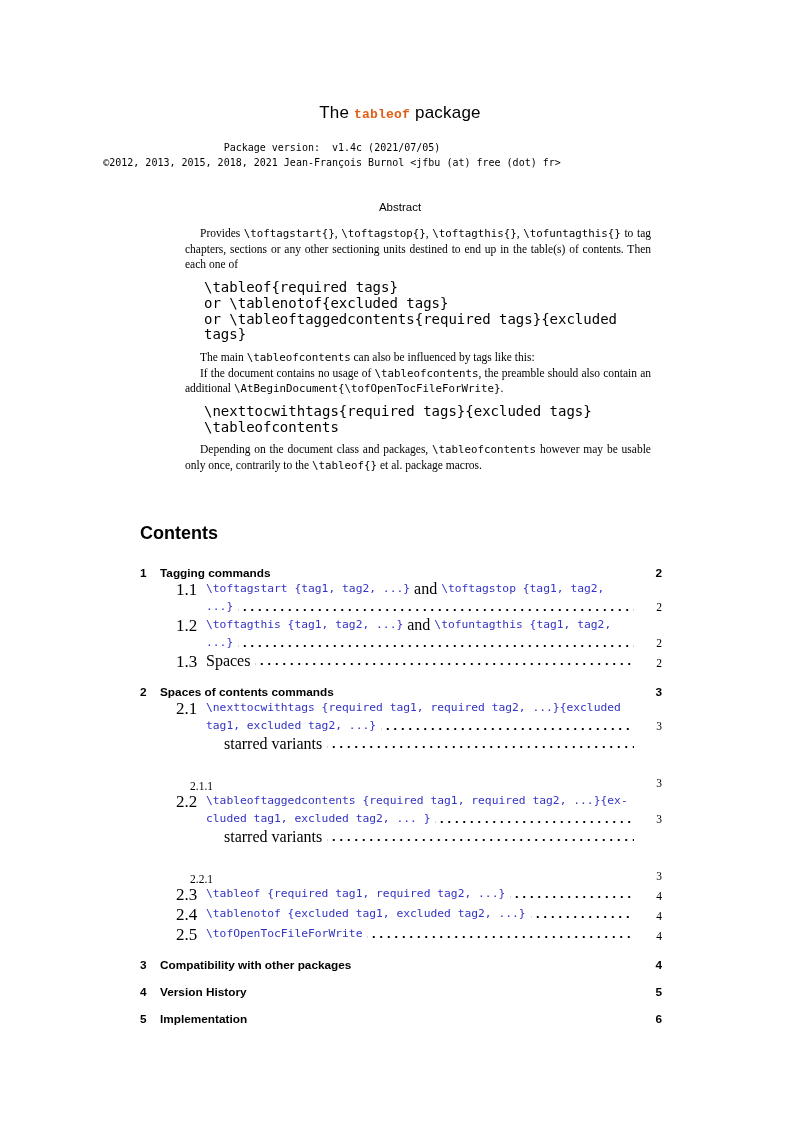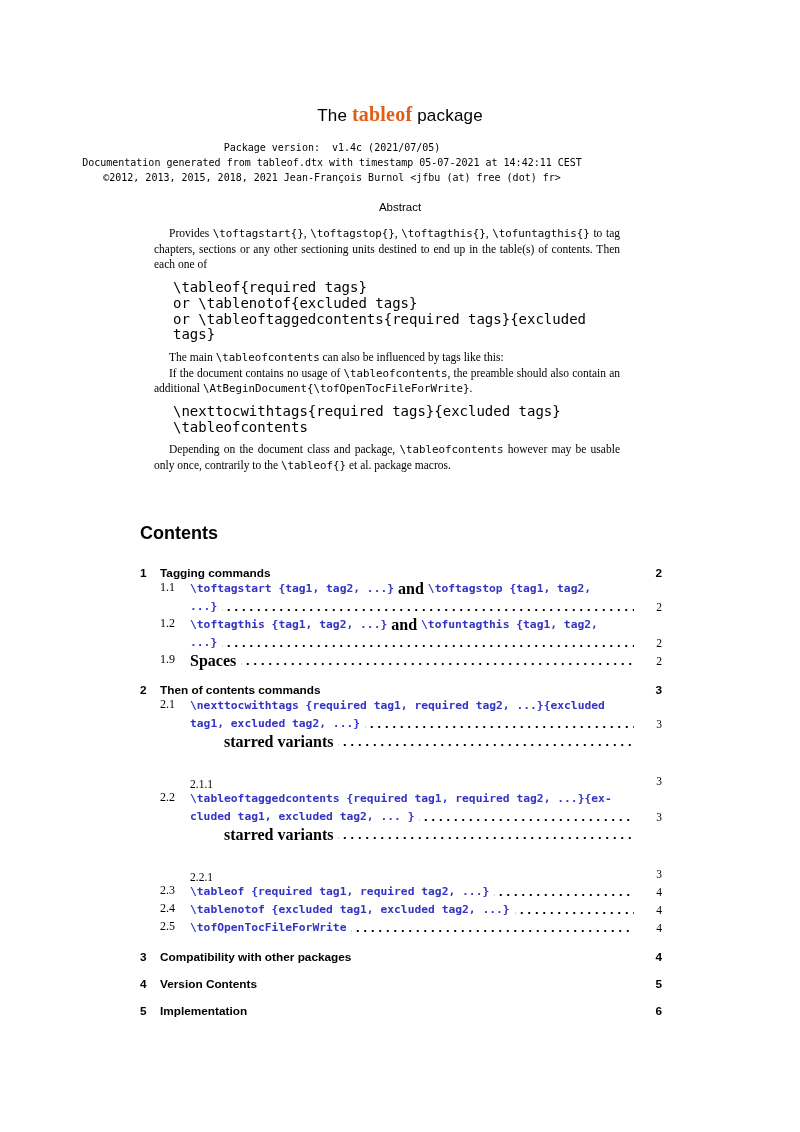--- a/index.html
+++ b/index.html
@@ -19,23 +19,23 @@
 
   
   #doc-title {
     top: 103px; left: 0; width: 800px;
     text-align: center;
     font-family: "Liberation Sans", sans-serif;
     font-size: 17px;
     letter-spacing: 0.2px;
   }
   #doc-title .pkgname {
-    font-family: Liberation Serif, serif;
+    font-family: Liberation Mono, monospace;
     font-weight: bold;
-    font-size: 20px;
+    font-size: 13px;
     color: #e05e16;
   }
 
   
   #doc-meta {
     top: 140px; left: 0; width: 664px;
     text-align: center;
     font-family: "DejaVu Sans Mono", monospace;
     font-size: 10px;
     line-height: 15px;
@@ -44,21 +44,21 @@
 
   
   #abstract-heading {
     top: 201px; left: 0; width: 800px;
     text-align: center;
     font-family: "Liberation Sans", sans-serif;
     font-weight: normal;
     font-size: 11.5px;
   }
   #abstract-body {
-    top: 226px; left: 154px; width: 466px;
+    top: 226px; left: 185px; width: 466px;
     font-size: 11.5px;
     line-height: 15.7px;
     text-align: justify;
   }
   #abstract-body p.par { margin: 0; }
   #abstract-body p.par.indent { text-indent: 15px; }
   #abstract-body .tt {
     font-family: "DejaVu Sans Mono", monospace;
     font-size: 10.8px;
   }
@@ -87,24 +87,24 @@
   .toc-row.section {
     margin-top: 13px;
     font-family: "Liberation Sans", sans-serif;
     font-weight: bold;
     font-size: 11.8px;
     line-height: 14px;
   }
   .toc-row.section .num { width: 20px; }
   .toc-row.section .spacer { flex: 1; }
   .toc-row .num { flex: none; align-self: flex-start; }
-  .toc-row.sub .num { margin-left: 20px; width: 30px; font-size: 12px; }
+  .toc-row.sub .num { margin-left: 36px; width: 30px; font-size: 17px; }
   .toc-row.subsub .num { margin-left: 50px; width: 34px; font-size: 11.5px; margin-top: 45px; }
   .toc-body { flex: 1; min-width: 0; }
-  .toc-line { display: flex; align-items: flex-start; line-height: 18px; font-weight: bold; }
+  .toc-line { display: flex; align-items: flex-start; line-height: 18px; }
   .toc-line .rm { font-size: 16px; white-space: pre; }
   .toc-line .tt {
     font-family: "DejaVu Sans Mono", monospace;
     font-size: 11.3px;
     color: #3333c4;
     white-space: pre;
   }
   .leader {
     flex: 1;
     align-self: stretch;
@@ -131,39 +131,38 @@
 </style>
 </head>
 <body>
 
 <div id="doc-title" class="abs">
   <span>The </span><span class="pkgname">tableof</span><span> package</span>
 </div>
 
 <div id="doc-meta" class="abs">
   <div class="meta-line">Package version:  v1.4c (2021/07/05)</div>
-  <div class="meta-line">Documentation generated from tableof.dtx with timestamp 05-07-2021 at 14:42:11 CEST</div>
   <div class="meta-line">©2012, 2013, 2015, 2018, 2021 Jean-François Burnol &lt;jfbu (at) free (dot) fr&gt;</div>
 </div>
 
 <div id="abstract-heading" class="abs">Abstract</div>
 <div id="abstract-body" class="abs">
     <p class="par indent"><span class="rm">Provides </span><span class="tt">\toftagstart{}</span><span class="rm">, </span><span class="tt">\toftagstop{}</span><span class="rm">, </span><span class="tt">\toftagthis{}</span><span class="rm">, </span><span class="tt">\tofuntagthis{}</span><span class="rm"> to tag chapters, sections or any other sectioning units destined to end up in the table(s) of contents. Then each one of</span></p>
     <div class="codeblock">
       <div class="codeline">\tableof{required tags}</div>
       <div class="codeline">or \tablenotof{excluded tags}</div>
       <div class="codeline">or \tableoftaggedcontents{required tags}{excluded tags}</div>
     </div>
     <p class="par indent"><span class="rm">The main </span><span class="tt">\tableofcontents</span><span class="rm"> can also be influenced by tags like this:</span></p>
     <p class="par indent"><span class="rm">If the document contains no usage of </span><span class="tt">\tableofcontents</span><span class="rm">, the preamble should also contain an additional </span><span class="tt">\AtBeginDocument{\tofOpenTocFileForWrite}</span><span class="rm">.</span></p>
     <div class="codeblock">
       <div class="codeline">\nexttocwithtags{required tags}{excluded tags}</div>
       <div class="codeline">\tableofcontents</div>
     </div>
-    <p class="par indent"><span class="rm">Depending on the document class and package, </span><span class="tt">\tableofcontents</span><span class="rm"> however may be usable only once, contrarily to the </span><span class="tt">\tableof{}</span><span class="rm"> et al. package macros.</span></p>
+    <p class="par indent"><span class="rm">Depending on the document class and packages, </span><span class="tt">\tableofcontents</span><span class="rm"> however may be usable only once, contrarily to the </span><span class="tt">\tableof{}</span><span class="rm"> et al. package macros.</span></p>
   </div>
 
 <div id="contents-heading" class="abs">Contents</div>
 <div id="toc" class="abs">
     <div class="toc-row section">
       <span class="num">1</span>
       <span class="title">Tagging commands</span>
       <span class="spacer"></span>
       <span class="page">2</span>
     </div>
@@ -191,32 +190,32 @@
           <span class="tt">\tofuntagthis {tag1, tag2,</span>
         </div>
         <div class="toc-line">
           <span class="tt">...}</span>
           <span class="leader"></span>
         </div>
       </div>
       <span class="page">2</span>
     </div>
     <div class="toc-row sub">
-      <span class="num">1.9</span>
+      <span class="num">1.3</span>
       <div class="toc-body">
         <div class="toc-line">
           <span class="rm">Spaces</span>
           <span class="leader"></span>
         </div>
       </div>
       <span class="page">2</span>
     </div>
     <div class="toc-row section">
       <span class="num">2</span>
-      <span class="title">Then of contents commands</span>
+      <span class="title">Spaces of contents commands</span>
       <span class="spacer"></span>
       <span class="page">3</span>
     </div>
     <div class="toc-row sub">
       <span class="num">2.1</span>
       <div class="toc-body">
         <div class="toc-line">
           <span class="tt">\nexttocwithtags {required tag1, required tag2, ...}{excluded</span>
         </div>
         <div class="toc-line">
@@ -290,21 +289,21 @@
       <span class="page">4</span>
     </div>
     <div class="toc-row section">
       <span class="num">3</span>
       <span class="title">Compatibility with other packages</span>
       <span class="spacer"></span>
       <span class="page">4</span>
     </div>
     <div class="toc-row section">
       <span class="num">4</span>
-      <span class="title">Version Contents</span>
+      <span class="title">Version History</span>
       <span class="spacer"></span>
       <span class="page">5</span>
     </div>
     <div class="toc-row section">
       <span class="num">5</span>
       <span class="title">Implementation</span>
       <span class="spacer"></span>
       <span class="page">6</span>
     </div>
   </div>

